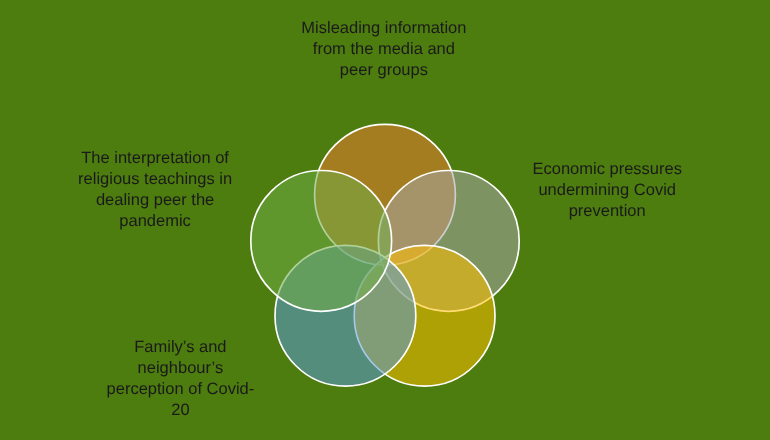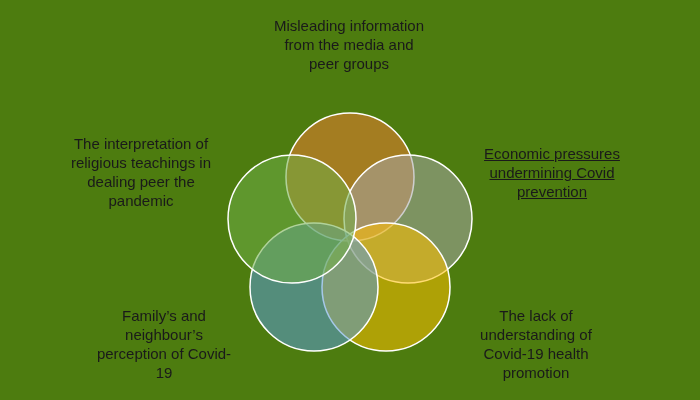--- a/index.html
+++ b/index.html
@@ -23,21 +23,21 @@
   .venn-label {
     position: absolute;
     font-size: 15px;
     line-height: 19px;
     color: #1a1a1a;
     text-align: center;
     white-space: pre-line;
   }
   .label-media      { left: 239px; top: 16px;  width: 220px; }
   .label-religious  { left: 41px;  top: 134px; width: 200px; }
-  .label-economic   { left: 452px; top: 144px; width: 200px; text-decoration: underline; }
+  .label-economic   { left: 452px; top: 144px; width: 200px; }
   .label-family     { left: 64px;  top: 306px; width: 200px; }
   .label-health     { left: 436px; top: 306px; width: 200px; }
 </style>
 </head>
 <body>
 
 <div class="canvas">
 
   <svg class="venn-svg" width="700" height="400" viewBox="0 0 700 400" id="venn-svg" xmlns="http://www.w3.org/2000/svg">
       <circle cx="350" cy="177" r="64" fill="#ED7D31" fill-opacity="0.55" stroke="#FFFFFF" stroke-width="1.5"></circle>
@@ -48,28 +48,24 @@
     </svg>
 
   <div class="venn-label label-media">Misleading information
 from the media and
 peer groups</div>
 
   <div class="venn-label label-economic">Economic pressures
 undermining Covid
 prevention</div>
 
-  <div class="venn-label label-health">The lack of
-understanding of
-Covid-19 health
-promotion</div>
 
   <div class="venn-label label-family">Family’s and
 neighbour’s
 perception of Covid-
-19</div>
+20</div>
 
   <div class="venn-label label-religious">The interpretation of
 religious teachings in
 dealing peer the
 pandemic</div>
 
 </div>
 
 </body></html>

